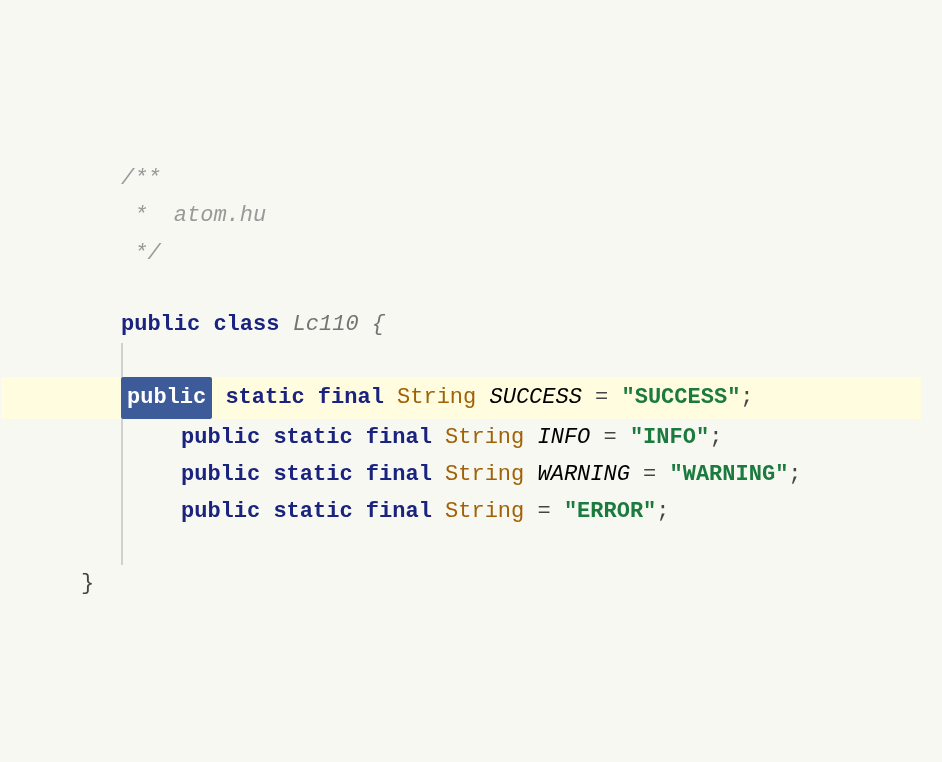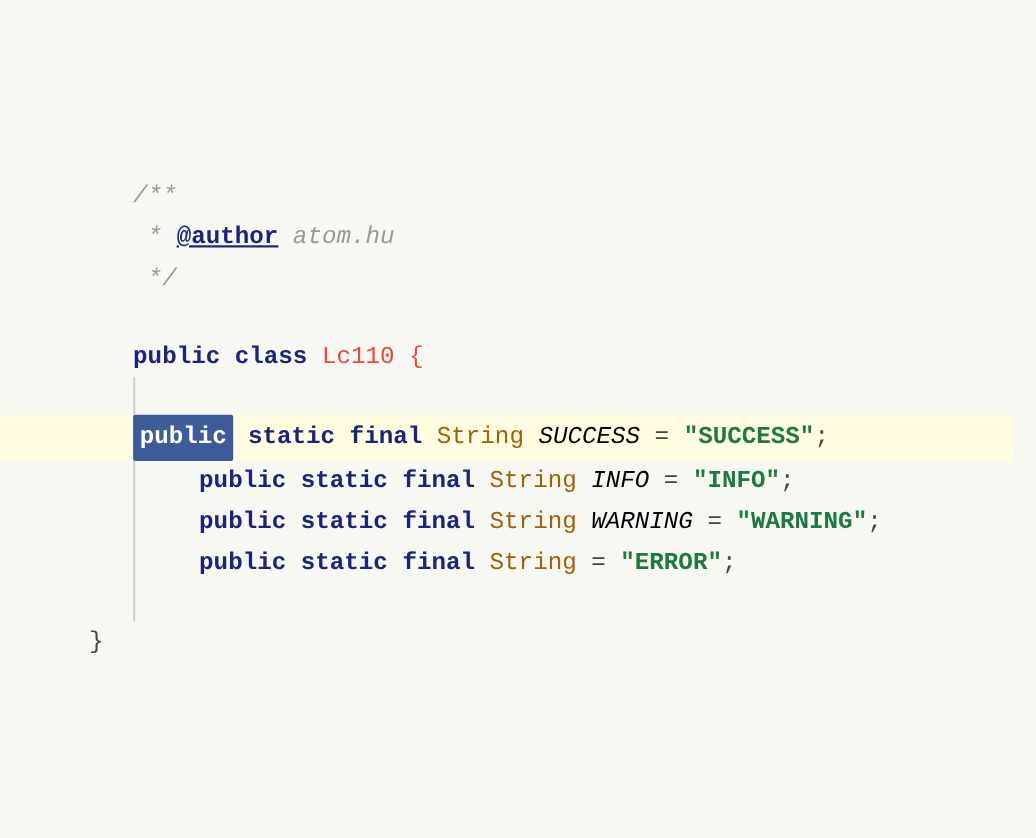--- a/index.html
+++ b/index.html
@@ -72,21 +72,22 @@
 
     .keyword-highlight {
       color: #ffffff;
       font-weight: bold;
       background-color: #3d5a99;
       padding: 2px 6px;
       border-radius: 2px;
     }
 
     .class-name {
-      color: #ef4444;
+      color: #737373;
+      font-style: italic;
     }
 
     .type-name {
       color: #a16207;
     }
 
     .variable-name {
       color: #000000;
       font-style: italic;
     }
@@ -122,21 +123,21 @@
 </head>
 <body>
 
 <div class="code-container">
 
   <div class="code-line">
     <span class="comment">/**</span>
   </div>
 
   <div class="code-line">
-    <span class="comment"> * </span><span class="author-tag">@author</span><span class="author-value"> atom.hu</span>
+    <span class="comment"> * </span><span class="author-value"> atom.hu</span>
   </div>
 
   <div class="code-line">
     <span class="comment"> */</span>
   </div>
 
   <div class="blank-line"></div>
 
   <div class="code-line">
     <span class="keyword">public</span><span class="punctuation"> </span><span class="keyword">class</span><span class="class-name"> Lc110 {</span>

